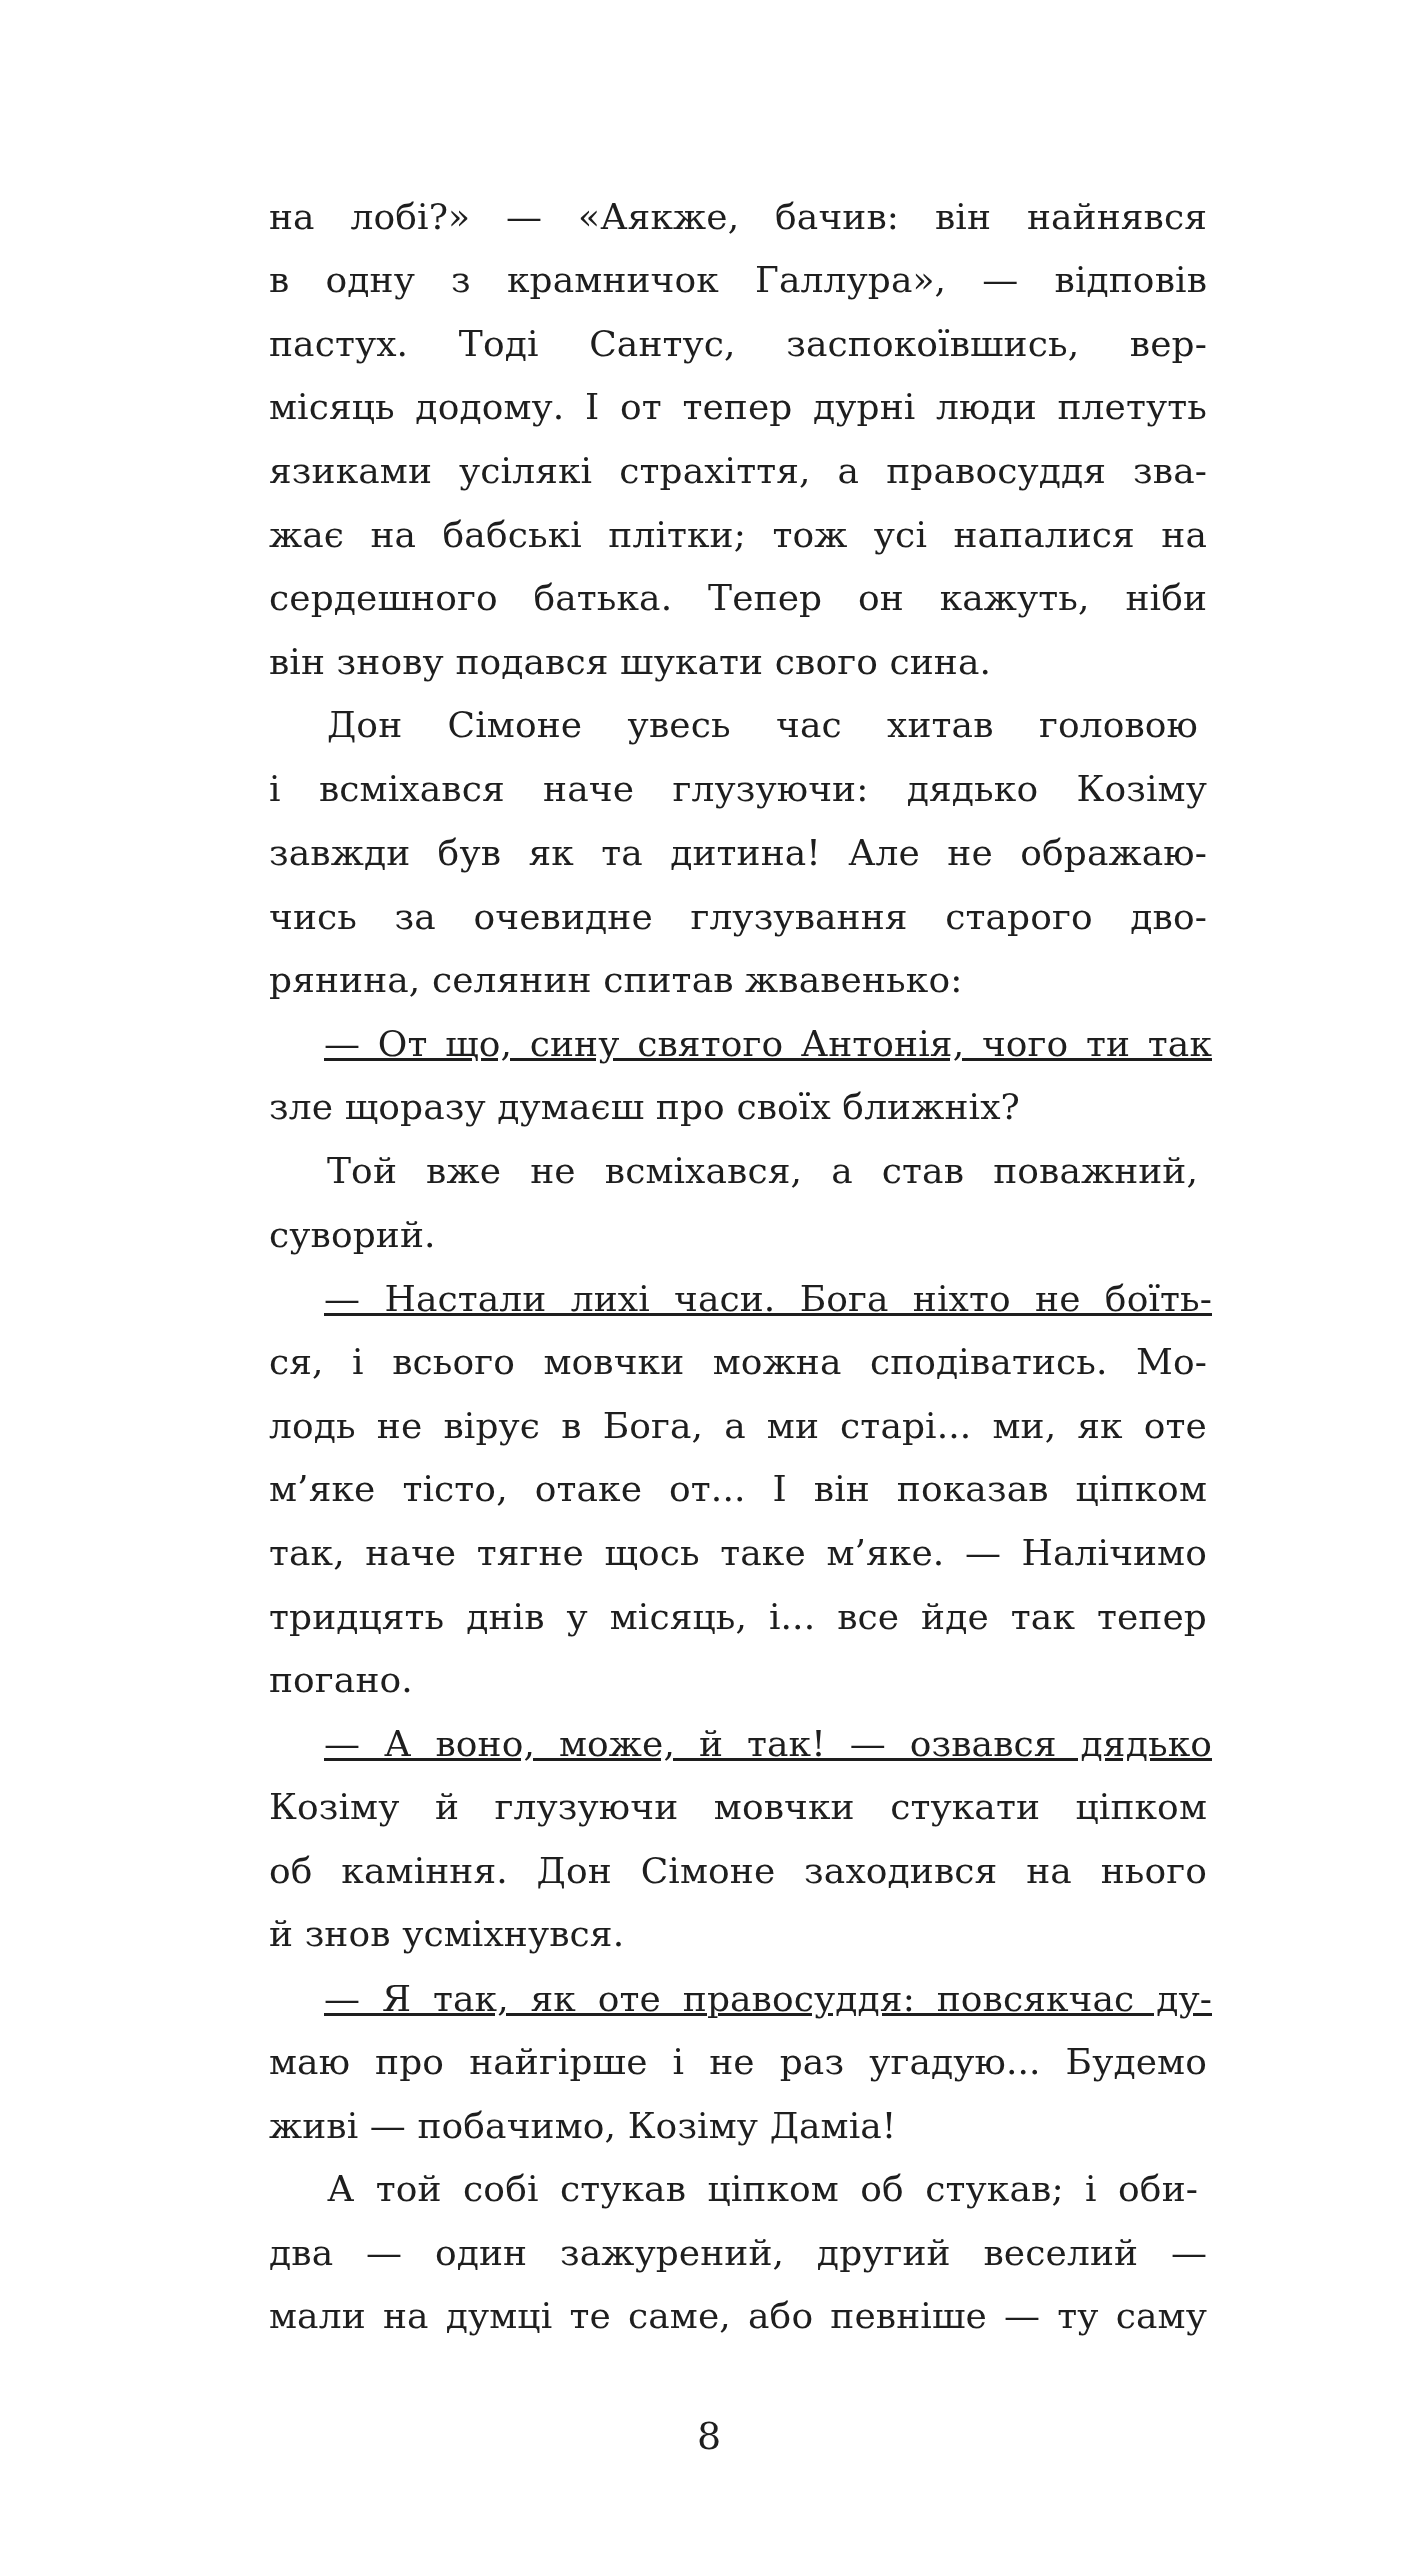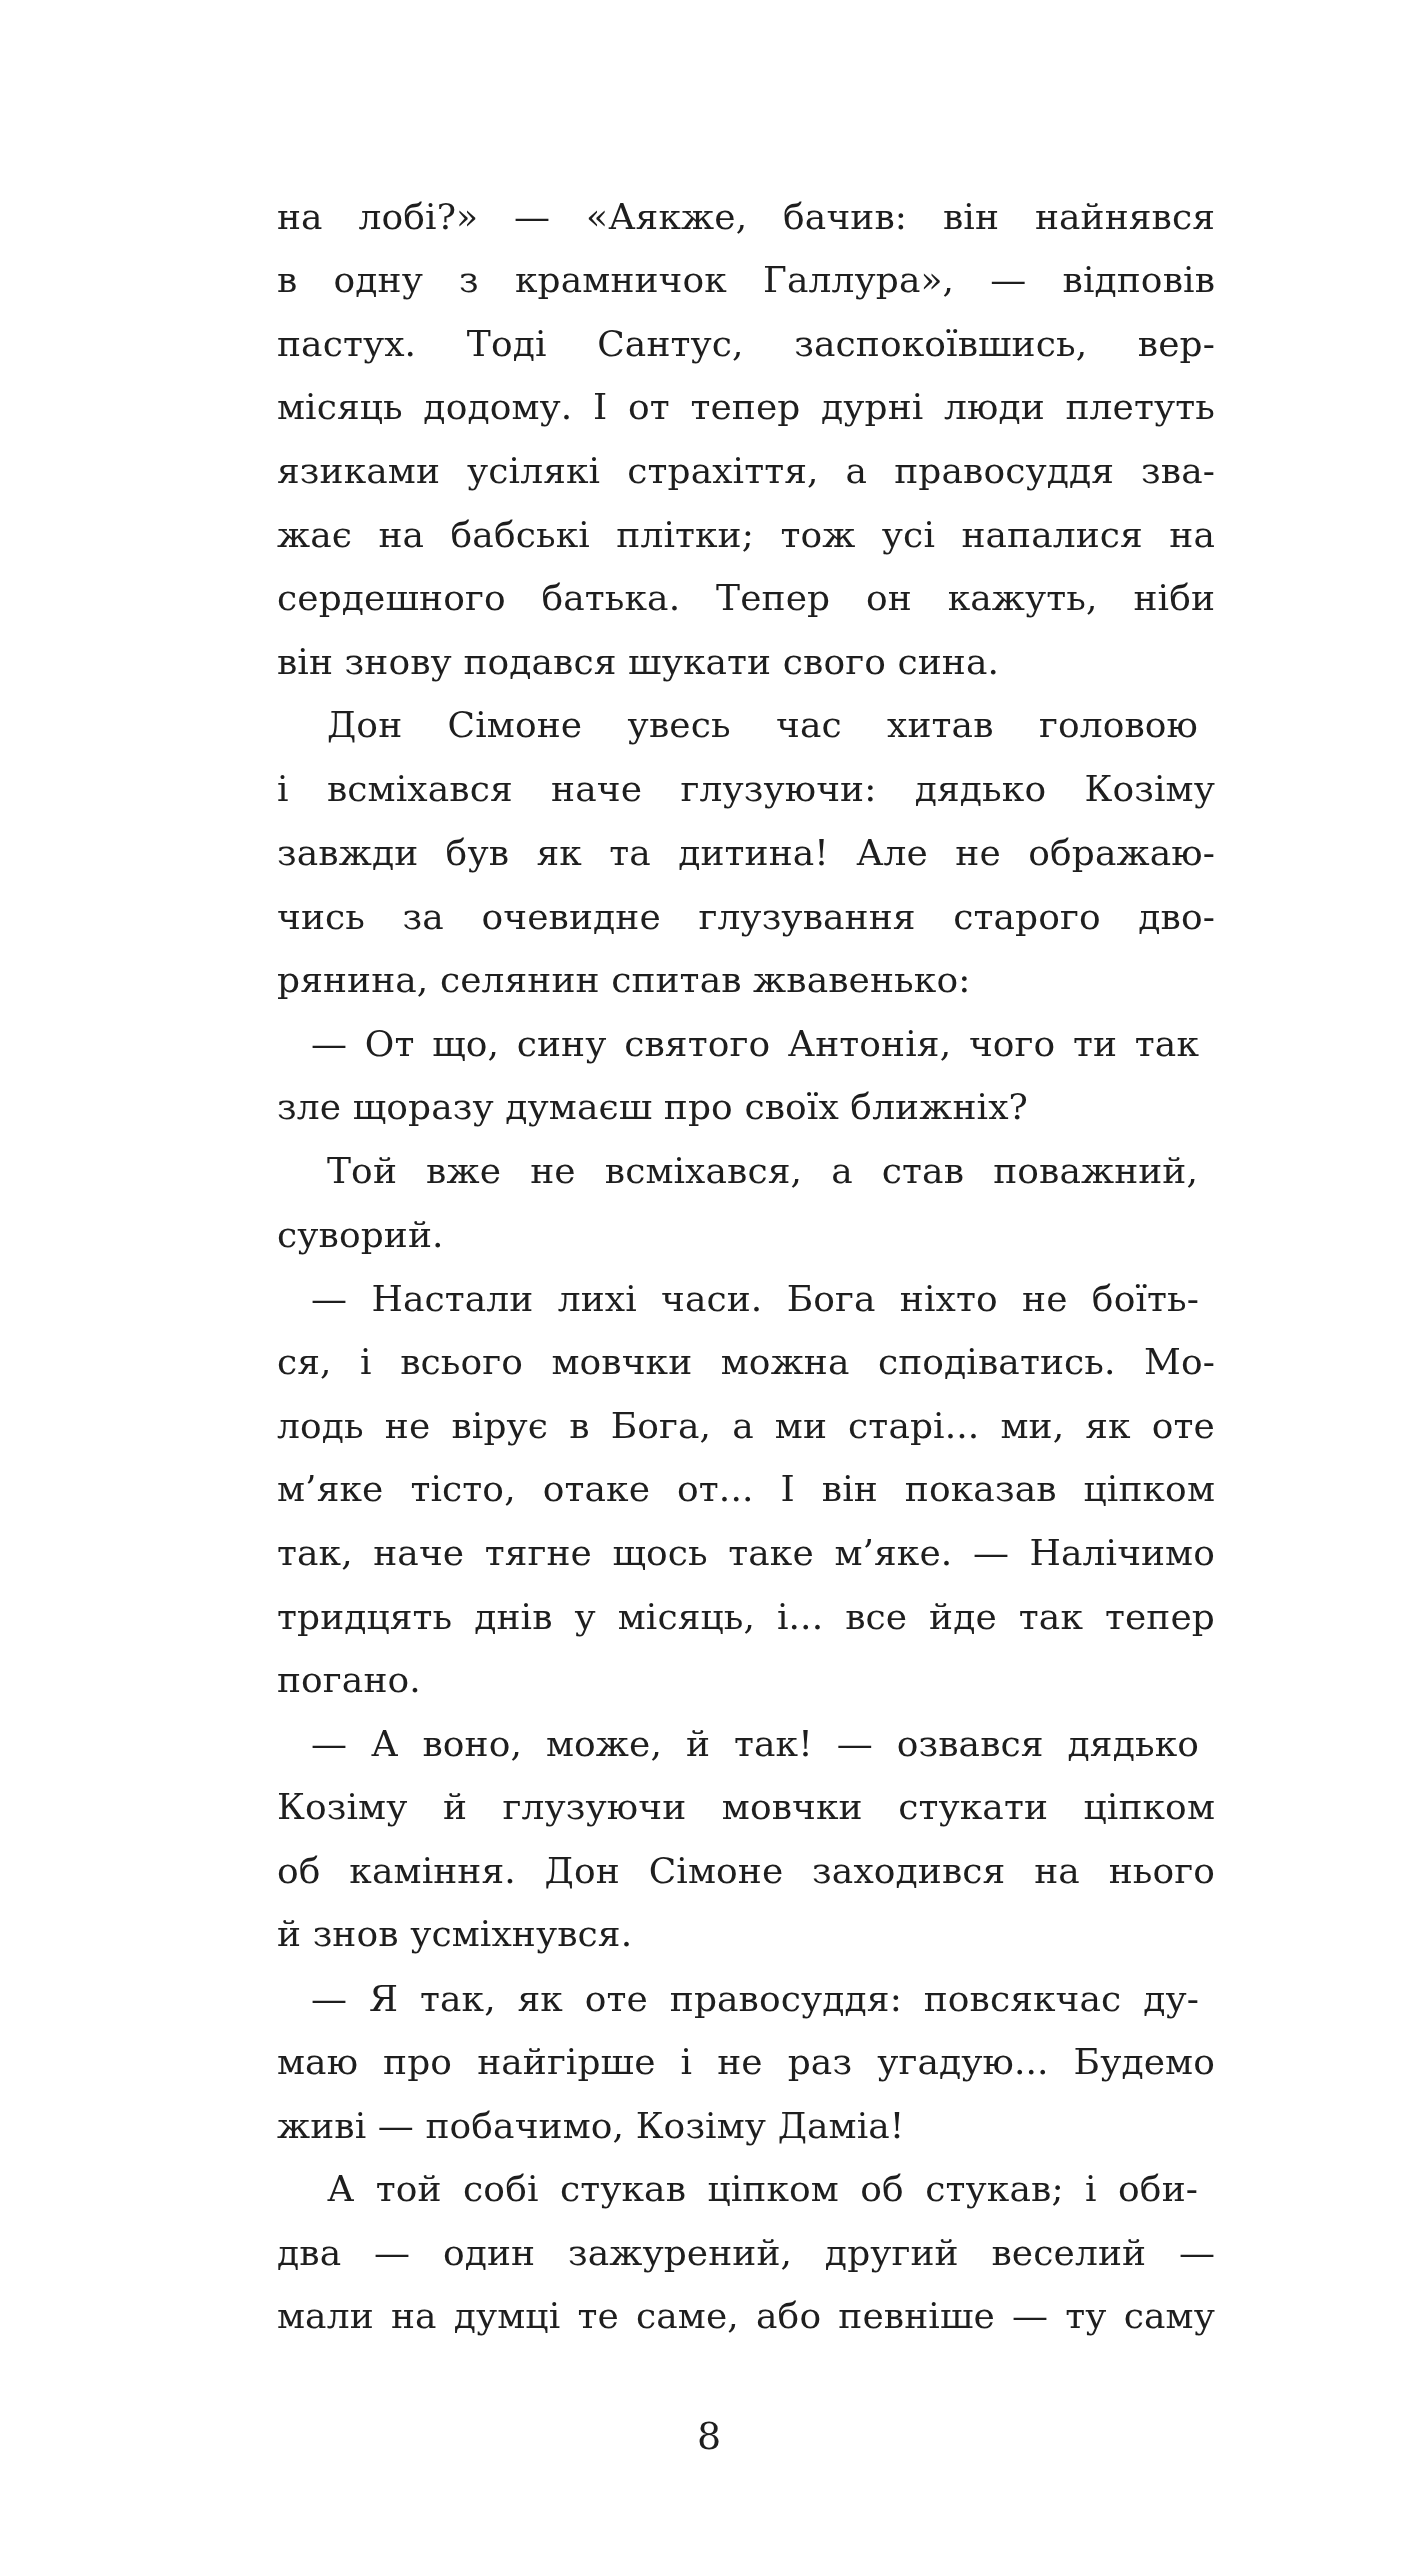--- a/index.html
+++ b/index.html
@@ -22,43 +22,44 @@
       background: #ffffff;
     }
     .text-block {
       position: absolute;
       left: 261px;
       top: 0;
       width: 938px;
     }
     .line {
       position: absolute;
-      left: 16px;
+      left: 8px;
       width: 938px;
       height: 64px;
       font-family: "DejaVu Serif", "Liberation Serif", serif;
       font-size: 36px;
       line-height: 64px;
       color: #1e1e1e;
       white-space: nowrap;
       text-align: justify;
       text-align-last: justify;
       letter-spacing: 0.1px;
     }
     .line.last {
       text-align: right;
       text-align-last: left;
     }
     .line.indent {
       left: 66px;
       width: 871px;
     }
     .line.dash {
-      left: 50px;
+      left: 63px;
       width: 888px;
+      text-decoration: underline;
     }
     .page-number {
       position: absolute;
       left: 0;
       width: 1418px;
       top: 2404px;
       text-align: center;
       font-family: "DejaVu Serif", "Liberation Serif", serif;
       font-size: 38px;
       line-height: 64px;

